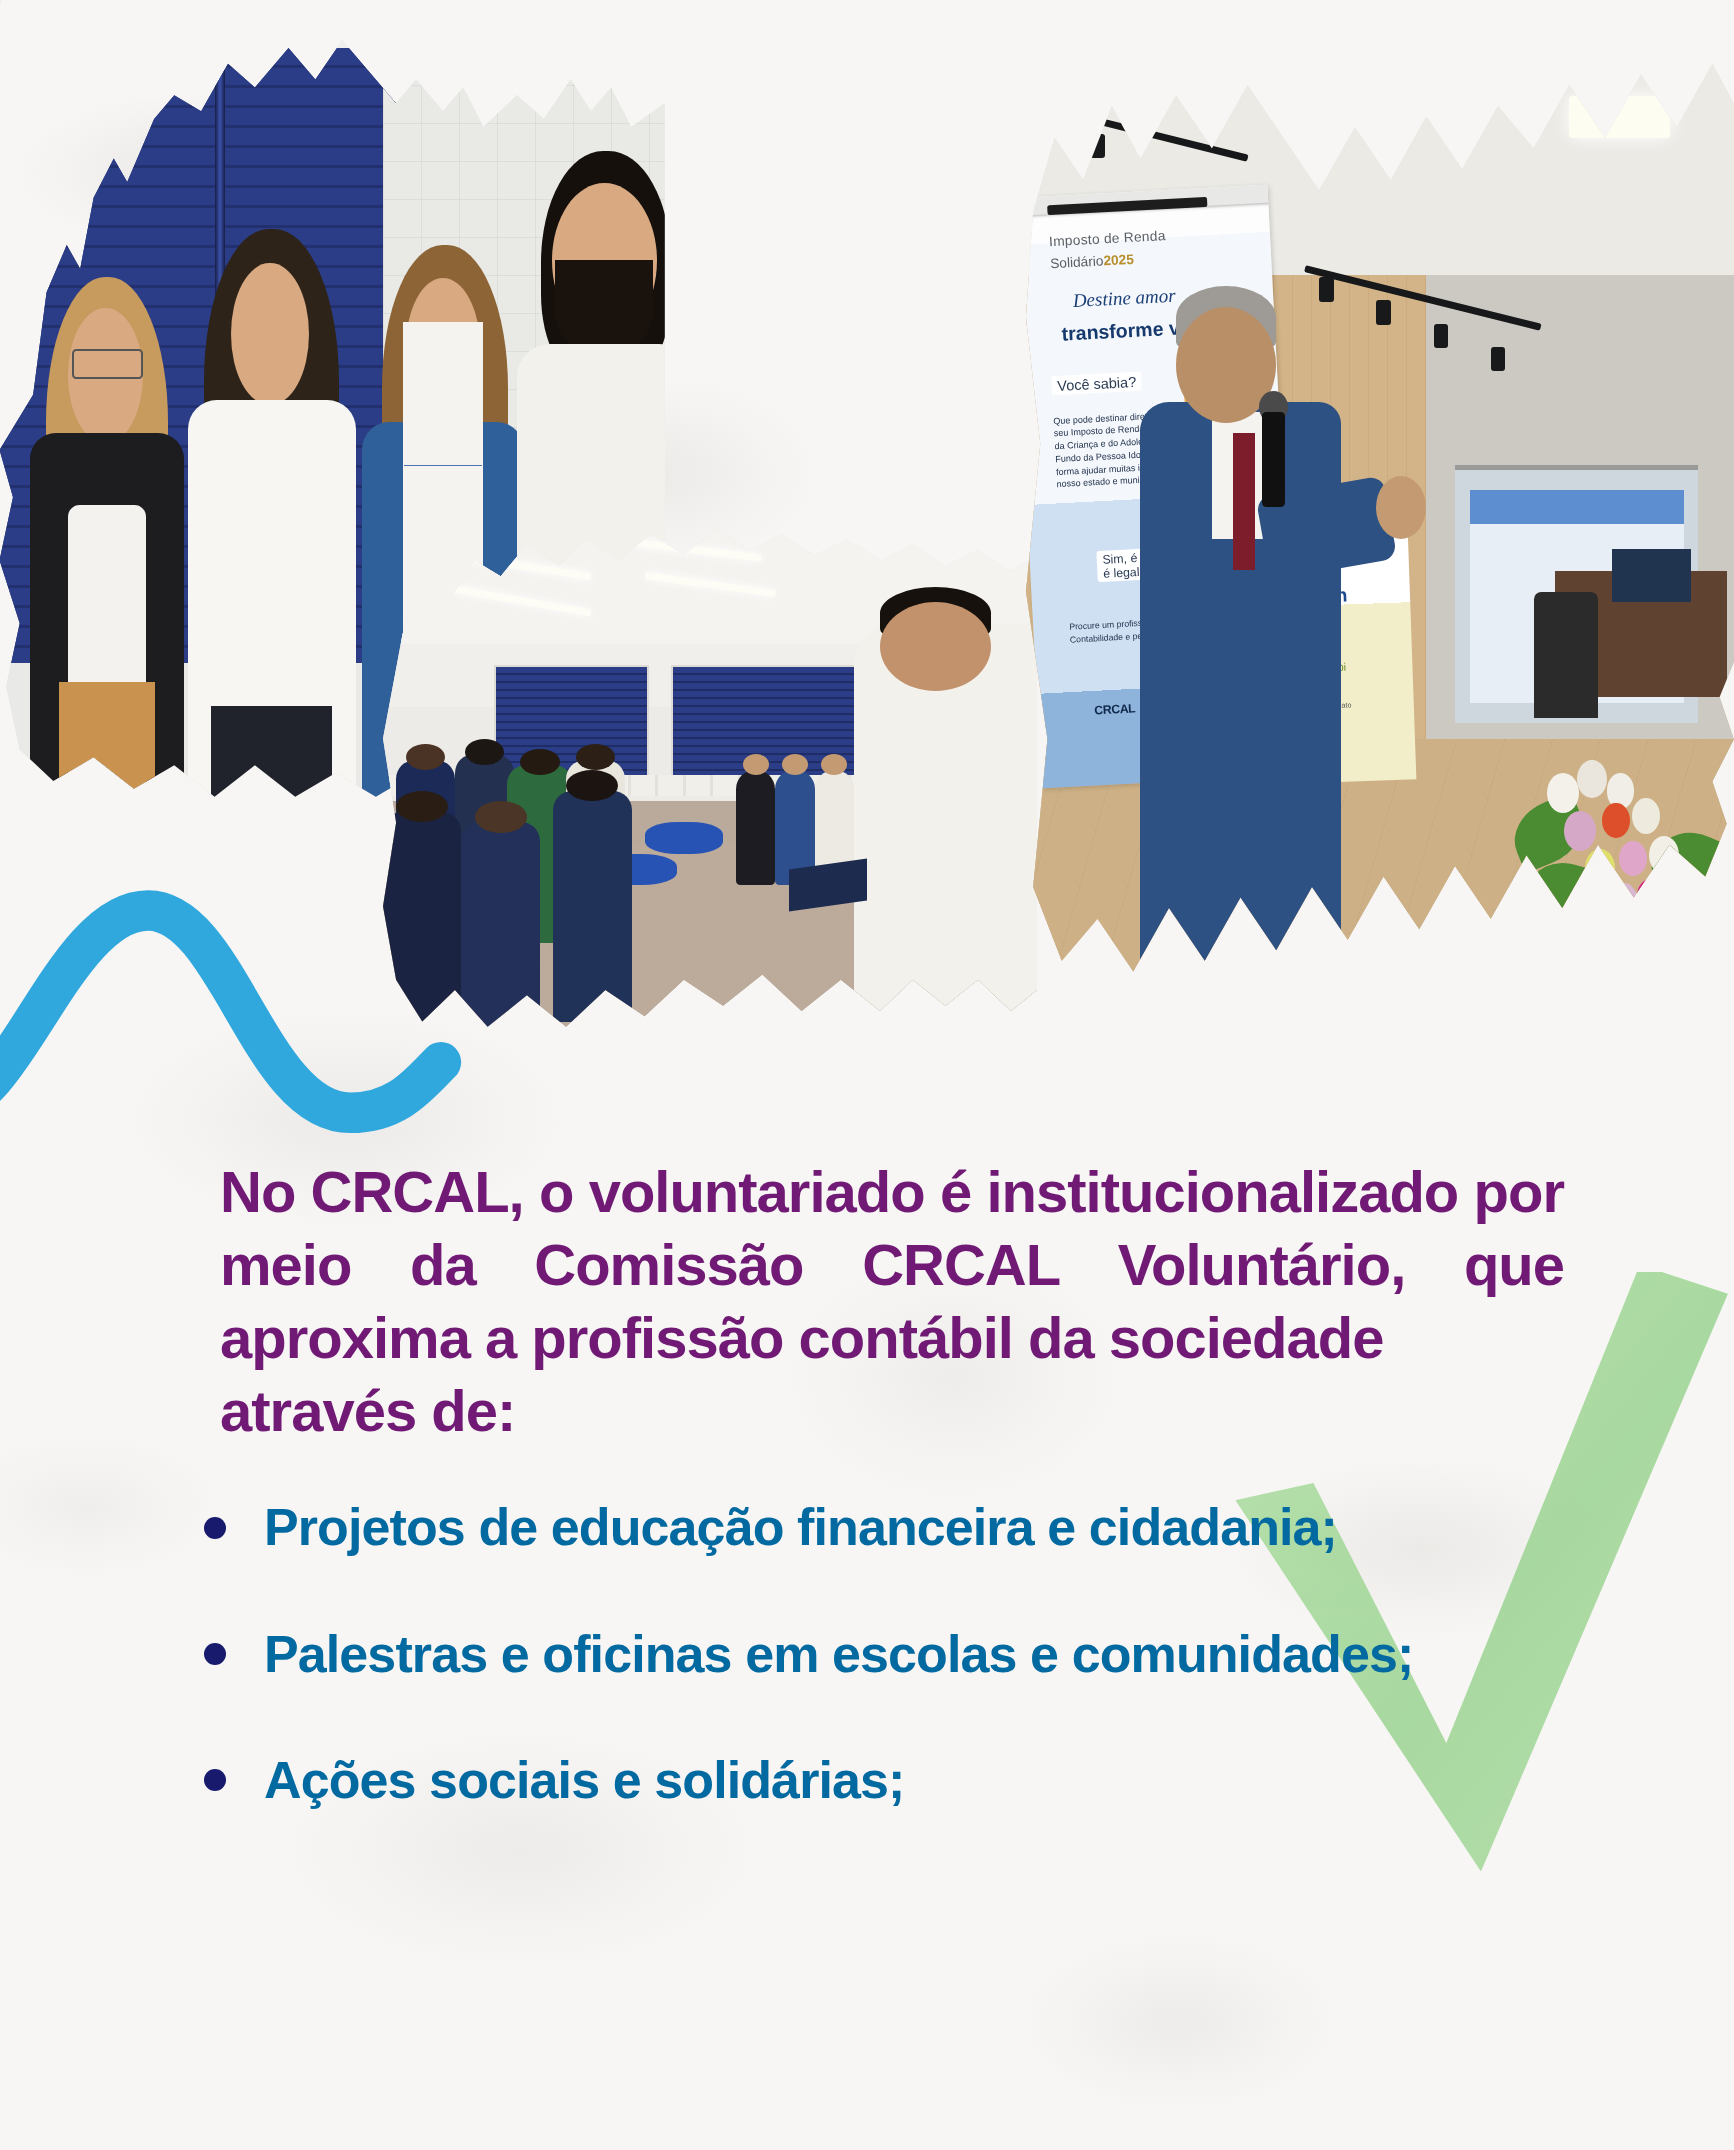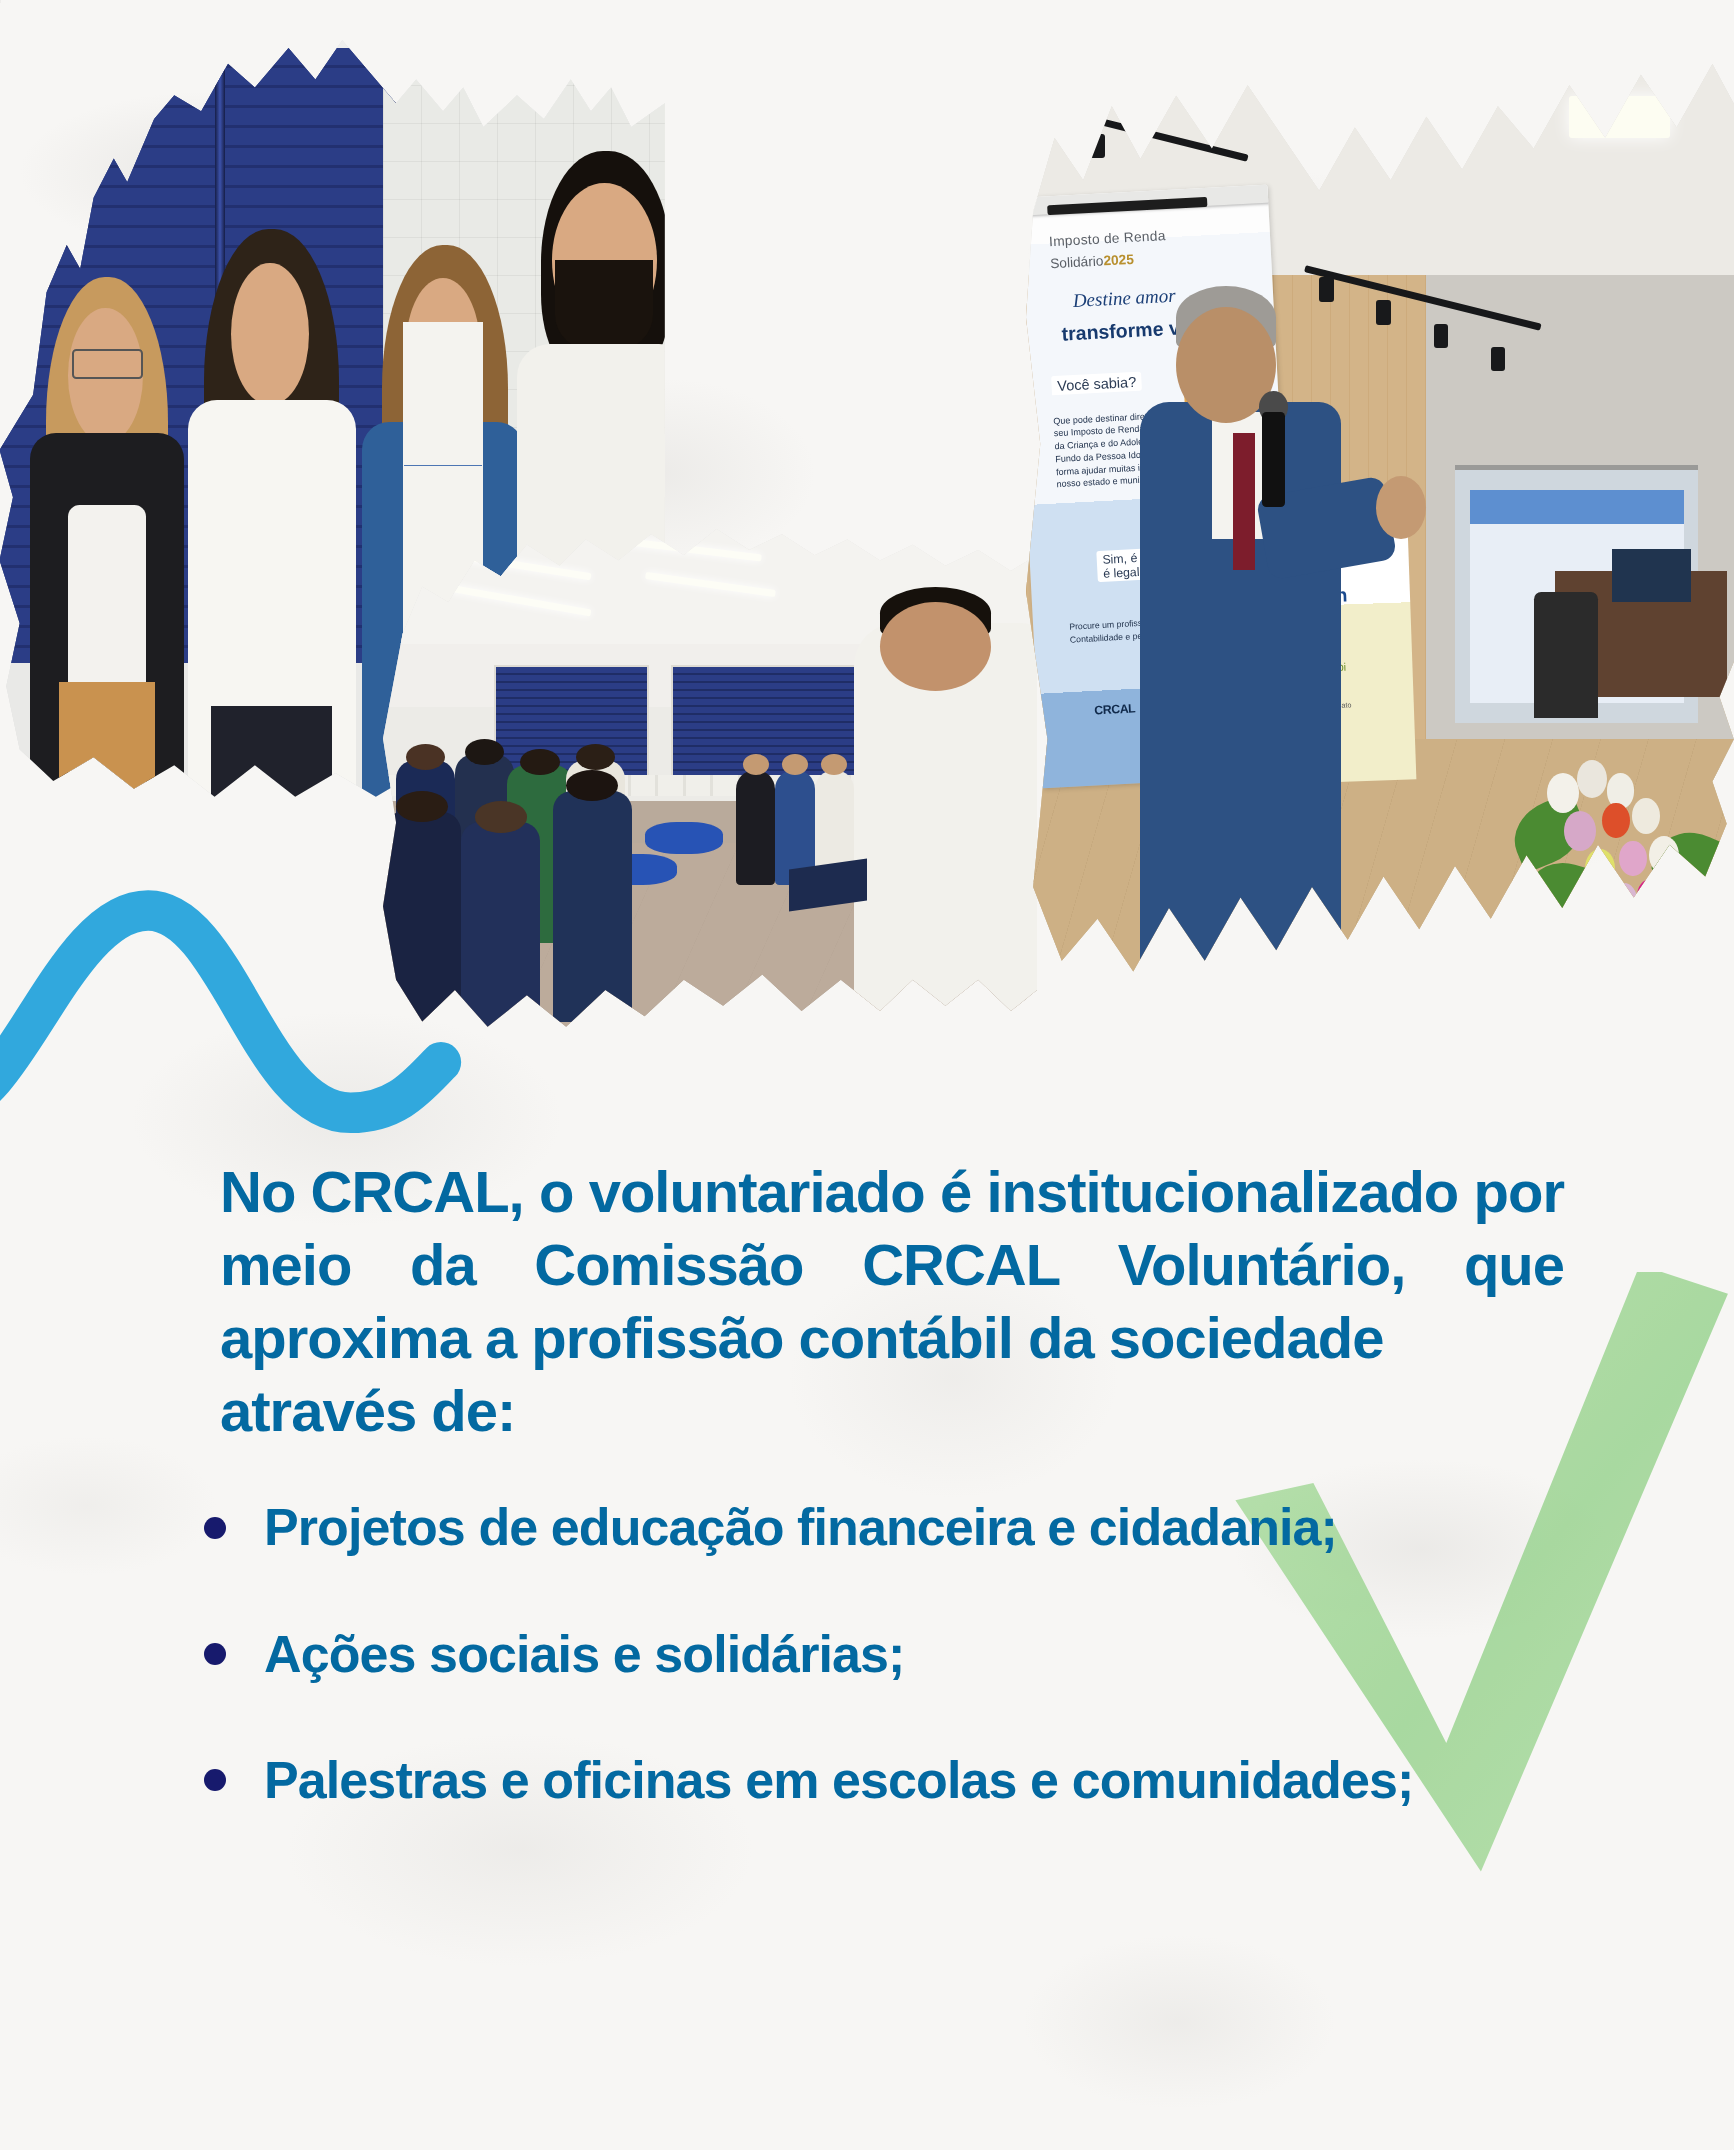--- a/index.html
+++ b/index.html
@@ -285,21 +285,21 @@
     position:absolute;left:0;top:1155px;width:1734px;
     color:#171a6d;
   }
   #heading{
     margin:0 0 0 220px;
     width:1344px;
     font-size:58px;
     line-height:1.26;
     font-weight:bold;
     letter-spacing:-1px;
-    color:#0369a1;
+    color:#701a75;
     text-align:justify;
     text-justify:inter-word;
   }
   #heading .lastline{display:block;text-align:left;}
   #bullets{
     list-style:none;
     margin:52px 0 0 0;
     padding:0 0 0 195px;
   }
   #bullets li{
@@ -520,22 +520,22 @@
       <span class="lastline">através de:</span>
     </div>
 
     <ul id="bullets">
       <li>
         <span class="dot"></span>
         <span>Projetos de educação financeira e cidadania;</span>
       </li>
       <li>
         <span class="dot"></span>
-        <span>Ações sociais e solidárias;</span>
+        <span>Palestras e oficinas em escolas e comunidades;</span>
       </li>
       <li>
         <span class="dot"></span>
-        <span>Palestras e oficinas em escolas e comunidades;</span>
+        <span>Ações sociais e solidárias;</span>
       </li>
     </ul>
   </div>
 </div>
 
 
 </body></html>

